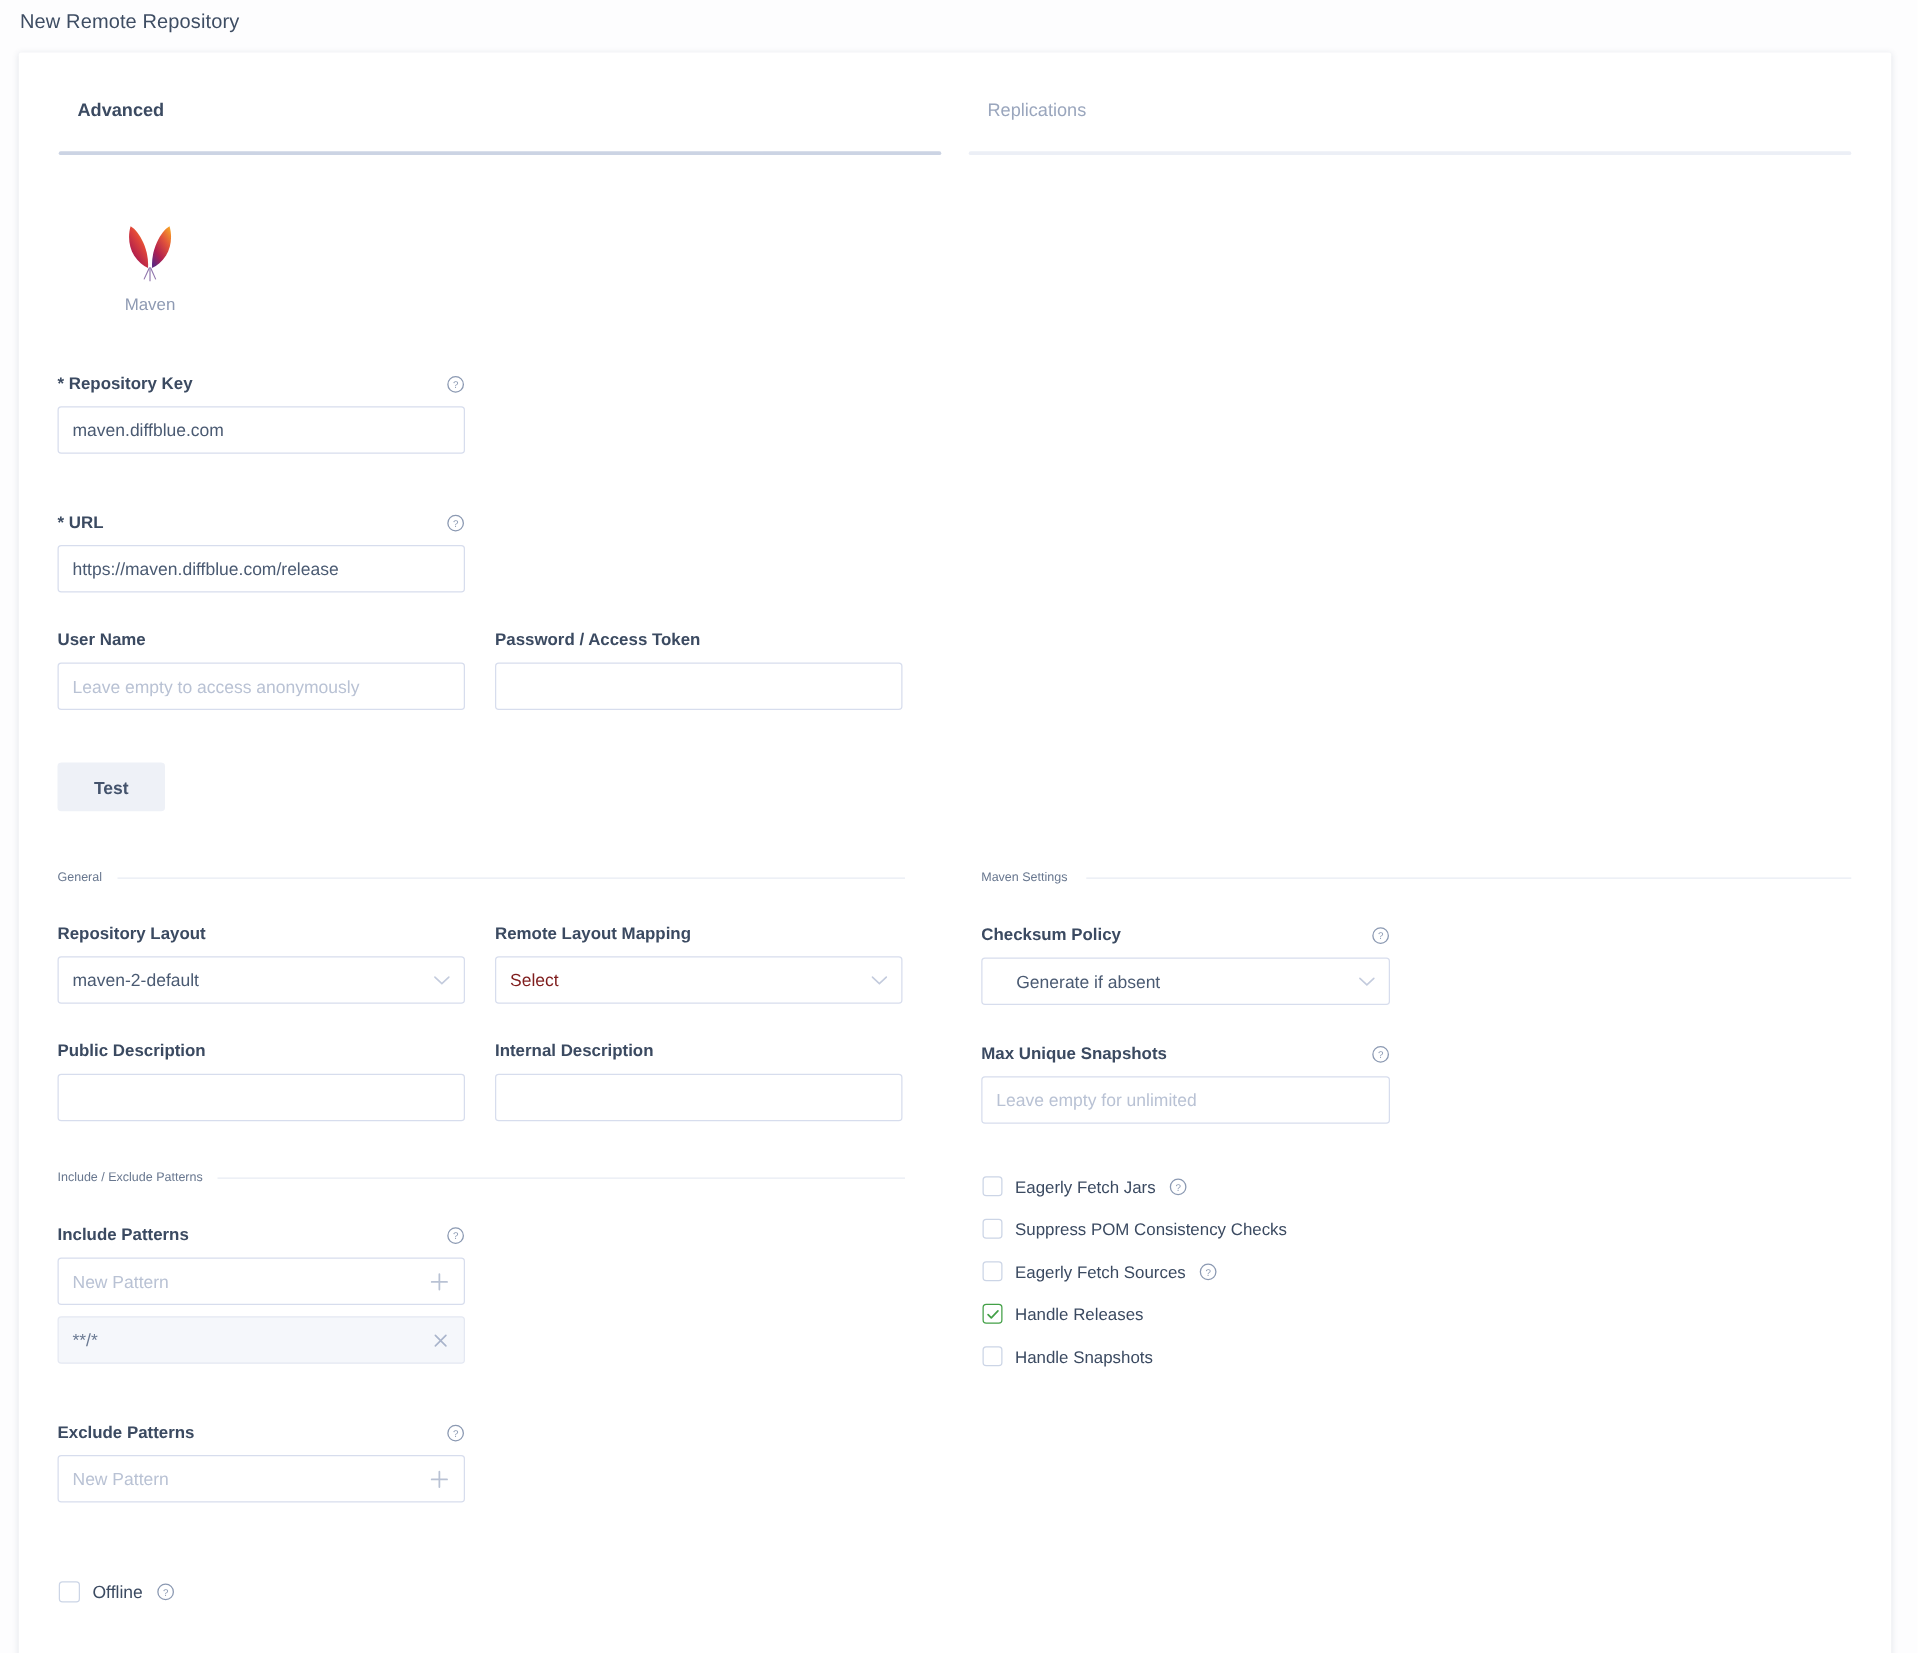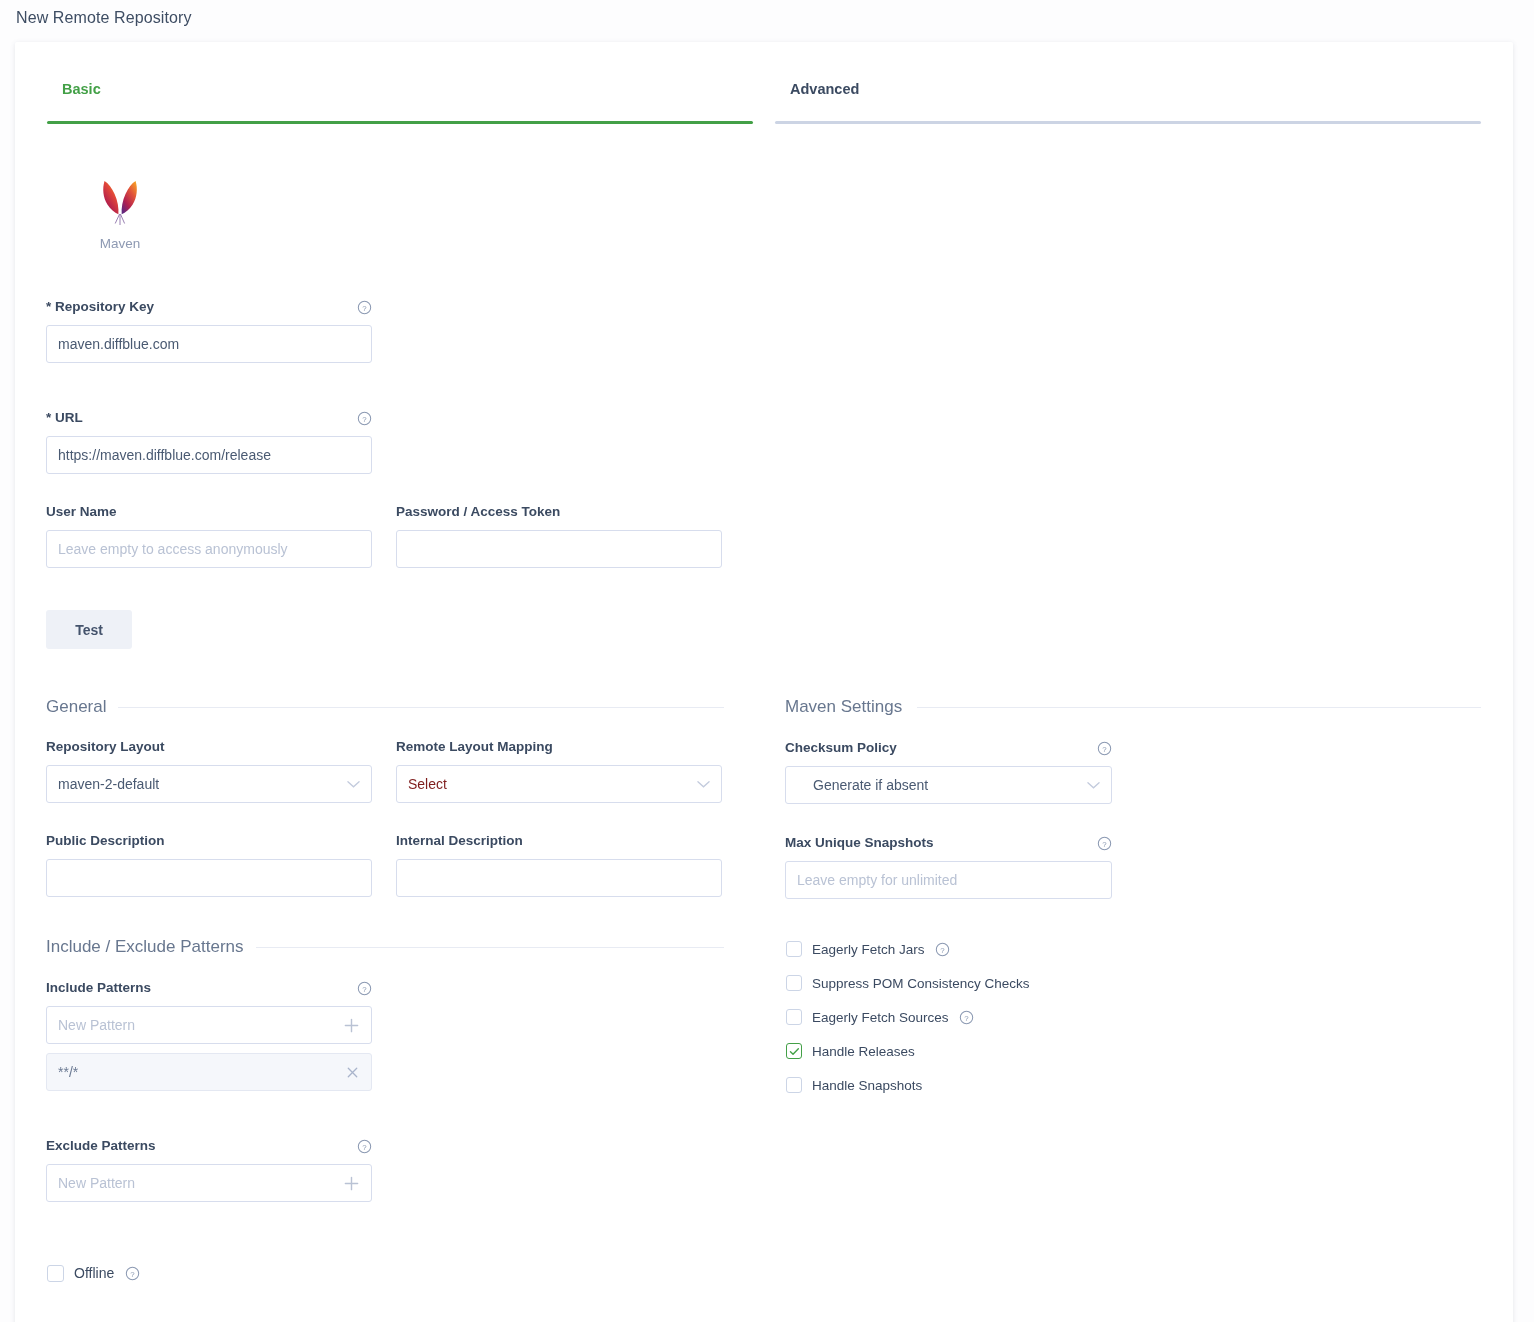--- a/index.html
+++ b/index.html
@@ -164,21 +164,21 @@
     font-weight:bold;
     color:#44536c;
     cursor:pointer;
   }
 
   
   .section-head{
     display:flex;
     align-items:center;
     gap:12px;
-    font-size:17px;
+    font-size:10px;
     color:#68778f;
   }
   .section-head .rule{
     flex:1 1 auto;
     height:1px;
     background:var(--rule);
   }
 
   
   .pattern-input{
@@ -226,26 +226,26 @@
   }
 </style>
 </head>
 <body>
 
 <div class="page-title">New Remote Repository</div>
 
 <div class="card">
 
   <div class="tabs">
-    <div class="tab is-active">
-      <span class="tab-label">Basic</span>
-      <span class="tab-rule"></span>
-    </div>
     <div class="tab is-next">
       <span class="tab-label">Advanced</span>
+      <span class="tab-rule"></span>
+    </div>
+    <div class="tab is-muted">
+      <span class="tab-label">Replications</span>
       <span class="tab-rule"></span>
     </div>
   </div>
 
   <div class="pkg">
     <div class="pkg-logo">
       <svg width="46" height="56" viewBox="0 0 46 56" aria-hidden="true">
         <defs>
           <linearGradient id="fA" x1="0.15" y1="1" x2="0.85" y2="0">
             <stop offset="0" stop-color="#6a2f86"></stop>

